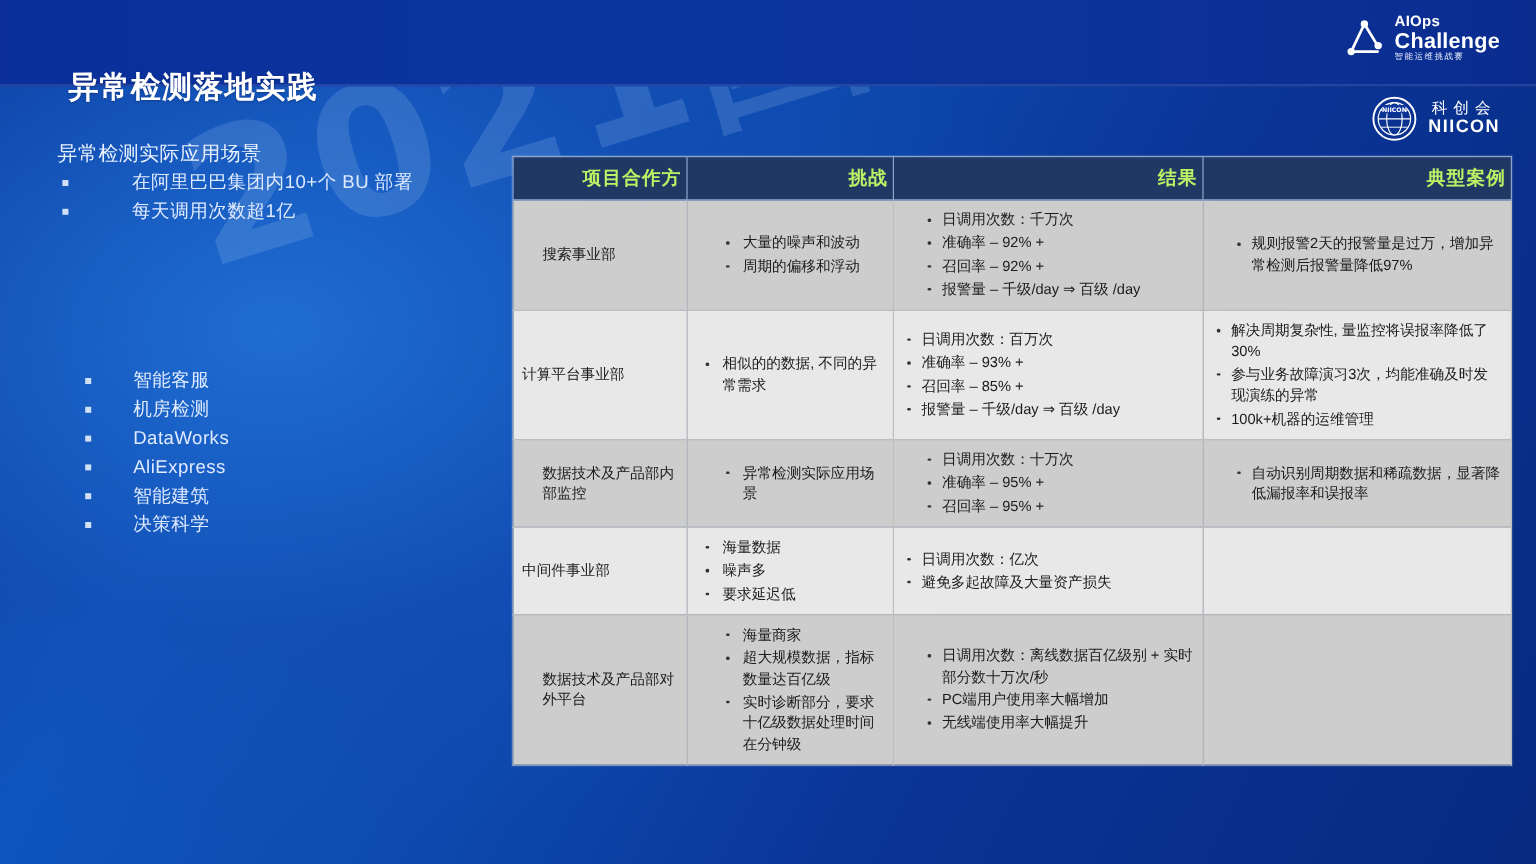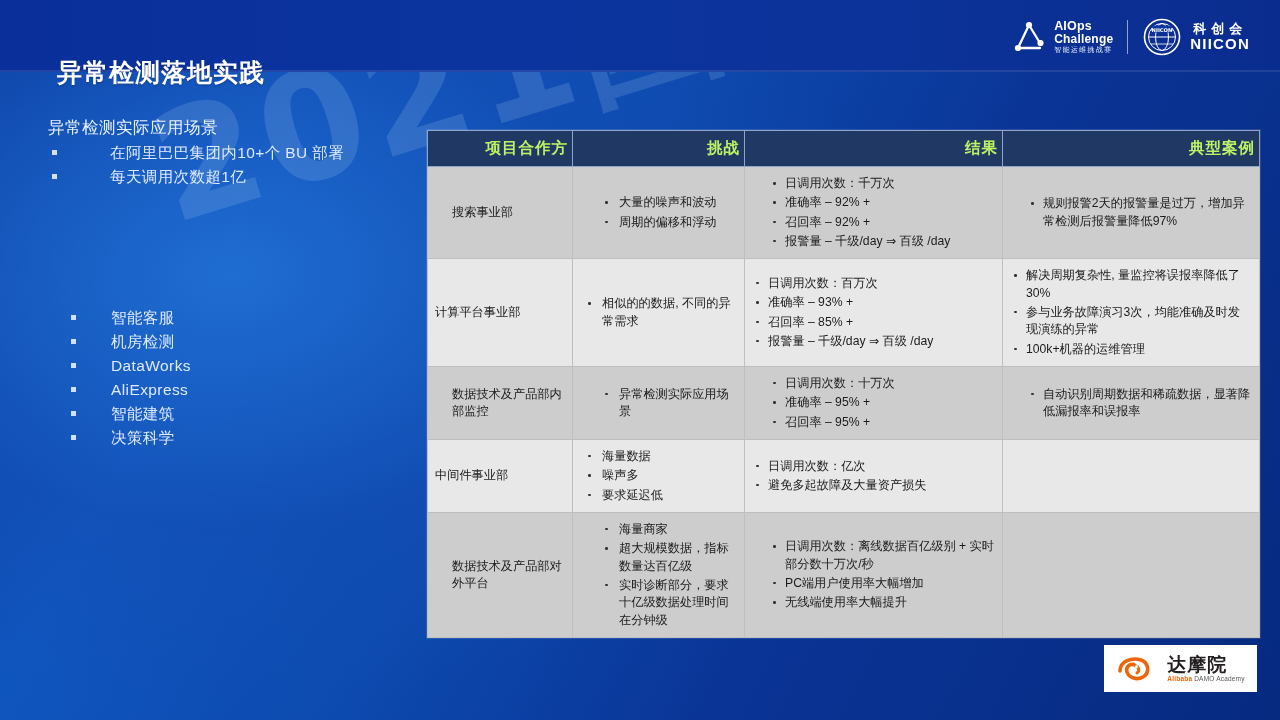--- a/index.html
+++ b/index.html
@@ -23,32 +23,32 @@
     content:"";position:absolute;left:0;bottom:0;width:1280px;height:2px;
     background:rgba(255,255,255,0.10);
   }
   .slide-title{
     position:absolute;left:57px;top:20px;
     font-size:25px;font-weight:bold;color:#ffffff;letter-spacing:1px;
     text-shadow:0 1px 2px rgba(0,0,0,0.25);
     margin-top:36px;
   }
   
-  .logo-zone{position:absolute;right:30px;top:12px;height:50px;display:flex;align-items:center;gap:14px;}
+  .logo-zone{position:absolute;right:30px;top:12px;height:50px;display:flex;align-items:flex-end;gap:14px;flex-direction:column;}
   .aiops-logo{display:flex;align-items:center;gap:7px;}
   .aiops-mark{width:34px;height:32px;position:relative;}
   .aiops-text{line-height:1.02;}
   .aiops-t1{font-size:12.5px;font-weight:bold;color:#fff;letter-spacing:.2px;}
-  .aiops-t2{font-size:12px;font-weight:bold;color:#fff;letter-spacing:.2px;}
+  .aiops-t2{font-size:18px;font-weight:bold;color:#fff;letter-spacing:.2px;}
   .aiops-t3{font-size:7px;color:#e6eefc;letter-spacing:1.3px;margin-top:1px;}
   .logo-div{width:1px;height:34px;background:rgba(255,255,255,0.55);}
   .niicon-logo{display:flex;align-items:center;gap:8px;}
   .niicon-mark{width:40px;height:40px;}
   .niicon-text{line-height:1.06;text-align:center;}
-  .niicon-cn{font-size:13px;color:#fff;letter-spacing:5px;font-family:"DejaVu Sans",sans-serif;font-weight:bold;}
+  .niicon-cn{font-size:13px;color:#fff;letter-spacing:5px;font-family:"DejaVu Sans",sans-serif;font-weight:normal;}
   .niicon-en{font-size:15px;font-weight:bold;color:#fff;letter-spacing:1.2px;}
   
   .watermark{
     position:absolute;left:130px;top:80px;width:1160px;height:560px;
     transform:rotate(-17deg);transform-origin:0 0;
     font-size:150px;font-weight:bold;color:rgba(190,222,250,0.16);
     white-space:nowrap;letter-spacing:4px;pointer-events:none;
     font-family:"DejaVu Sans",sans-serif;
   }
   
@@ -291,27 +291,14 @@
                 <li>PC端用户使用率大幅增加</li>
                 <li>无线端使用率大幅提升</li>
               </ul>
             </td>
             <td class="cell"></td>
           </tr>
         </tbody>
     </table>
   </div>
 
-  <div class="damo">
-    <span class="damo-mark">
-      <svg width="46" height="32" viewBox="0 0 46 32">
-        <path d="M4 18 C4 8, 16 4, 25 7 C33 10, 34 20, 27 24 C21 27.5, 13 25, 11 19 C9.5 14.5, 13 10.5, 18 11.5" fill="none" stroke="#ec6608" stroke-width="3.6" stroke-linecap="round"></path>
-        <path d="M19 12.5 C23 13.5, 24 18, 21 20" fill="none" stroke="#ec6608" stroke-width="3" stroke-linecap="round"></path>
-        <circle cx="20.5" cy="13.5" r="1.5" fill="#fff"></circle>
-      </svg>
-    </span>
-    <span class="damo-txt">
-      <div class="damo-cn">达摩院</div>
-      <div class="damo-en"><b>Alibaba</b><span> DAMO Academy</span></div>
-    </span>
-  </div>
 
 </div>
 
 </body></html>

